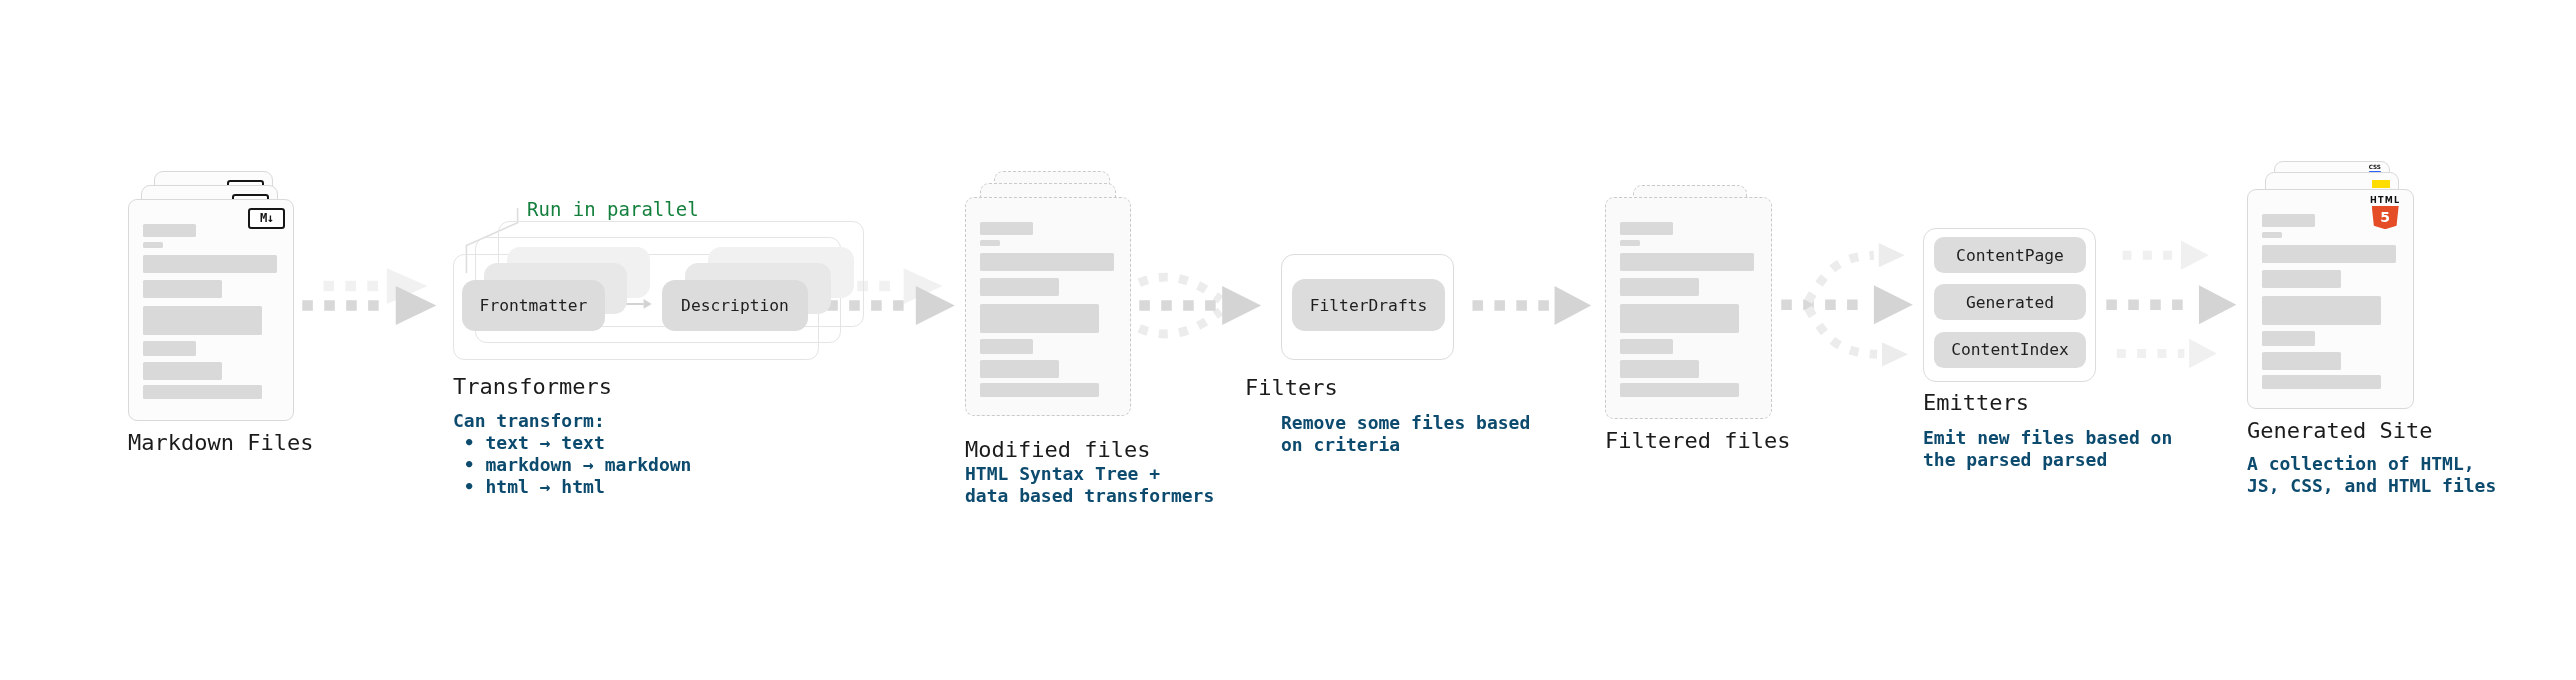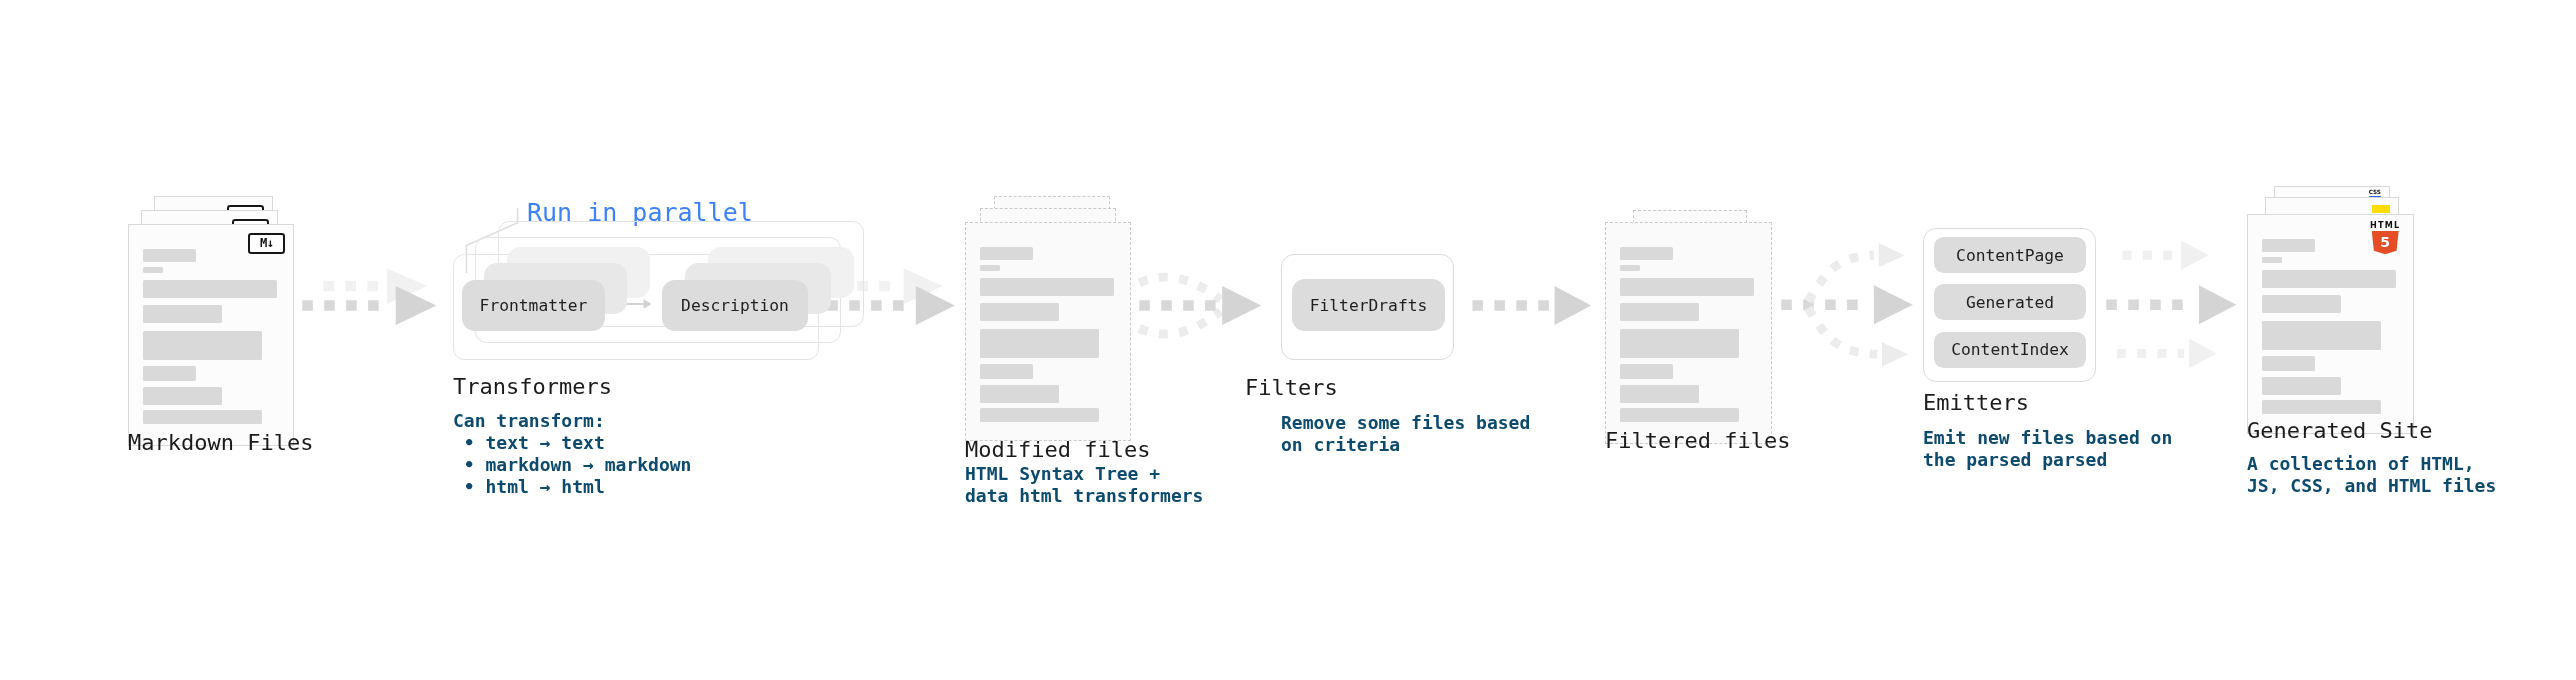--- a/index.html
+++ b/index.html
@@ -1,21 +1,21 @@
 <!DOCTYPE html>
 <html style="font-size:13px"><head>
 <meta charset="utf-8">
 <style>
   html,body{margin:0;padding:0;background:#ffffff;}
   .canvas{position:relative;width:2576px;height:681px;background:#ffffff;overflow:hidden;
           font-family:"DejaVu Sans Mono","Liberation Mono",monospace;color:#1d1d1f;}
   svg.layer{position:absolute;left:0;top:0;pointer-events:none;}
 
   
-  .file-card{position:absolute;background:#fcfcfc;border:1.6px solid #d9d9d9;border-radius:0;box-sizing:border-box;margin-top:25px;}
+  .file-card{position:absolute;background:#fcfcfc;border:1.6px solid #d9d9d9;border-radius:9px;box-sizing:border-box;}
   .file-card.dashed{background:#fafafa;border:1.6px dashed #c9c9c9;}
   .bar{position:absolute;left:14px;background:#d9d9d9;border-radius:1.6px;}
 
   
   .md-badge{position:absolute;top:8.1px;right:8.1px;width:32.5px;height:17px;border:2.4px solid #161616;border-radius:3.3px;
             background:#ffffff;color:#161616;font-weight:bold;font-size:12.2px;line-height:16.3px;text-align:center;letter-spacing:-0.8px;}
 
   
   .html5-badge{position:absolute;top:4.9px;right:9.8px;width:36px;text-align:center;}
   .html5-word{font-size:8.1px;font-weight:bold;letter-spacing:1.2px;color:#111;font-family:"DejaVu Sans",sans-serif;}
@@ -35,21 +35,21 @@
   .pill.ghost1{background:#e8e8e8;}
   .pill.ghost2{background:#f1f1f1;}
   .pill-col{position:absolute;display:flex;flex-direction:column;gap:11.4px;}
   .epill{height:36px;border-radius:9.8px;background:#dcdcdc;display:flex;align-items:center;justify-content:center;
          font-size:16.3px;color:#1f1f1f;}
 
   
   .node-title{position:absolute;font-size:22px;color:#1b1b1b;white-space:nowrap;}
   .node-desc{position:absolute;font-size:18px;color:#0c4a6e;white-space:pre;font-weight:bold;}
   .desc-line{line-height:22px;}
-  .run-label{position:absolute;font-size:25px;color:#3b82f6;white-space:nowrap;}
+  .run-label{position:absolute;font-size:19px;color:#15803d;white-space:nowrap;}
 </style>
 </head>
 <body>
 
 <div class="canvas">
 
   <svg class="layer" width="2576" height="681" viewBox="0 0 3170 838">
 
     <polyline points="637,256 637,274 574,302 574,336" fill="none" stroke="#dedede" stroke-width="2"></polyline>
 
@@ -158,21 +158,21 @@
           <div class="bar" style="top: 42px; width: 19.5px; height: 5.7px;"></div>
           <div class="bar" style="top: 55px; width: 134px; height: 18px;"></div>
           <div class="bar" style="top: 80px; width: 79px; height: 18px;"></div>
           <div class="bar" style="top: 106px; width: 119px; height: 29px;"></div>
           <div class="bar" style="top: 141px; width: 53px; height: 14.6px;"></div>
           <div class="bar" style="top: 162px; width: 79px; height: 18px;"></div>
           <div class="bar" style="top: 185px; width: 119px; height: 14px;"></div>
         </div>
     </div>
     <div class="node-title" style="left:965px;top:427px;margin-top:10px;">Modified files</div>
-    <div class="node-desc" style="left:965px;top:463px;"><div class="desc-line">HTML Syntax Tree +</div><div class="desc-line">data html transformers</div></div>
+    <div class="node-desc" style="left:965px;top:463px;"><div class="desc-line">HTML Syntax Tree +</div><div class="desc-line">data based transformers</div></div>
   </div>
 
   <div>
     <div class="panel" style="left:1281px;top:254px;width:173px;height:106px;"></div>
     <div class="pill" style="left:1292px;top:279px;width:153px;height:52px;">FilterDrafts</div>
     <div class="node-title" style="left:1245px;top:375px;">Filters</div>
     <div class="node-desc" style="left:1281px;top:412px;"><div class="desc-line">Remove some files based</div><div class="desc-line">on criteria</div></div>
   </div>
 
   <div>

